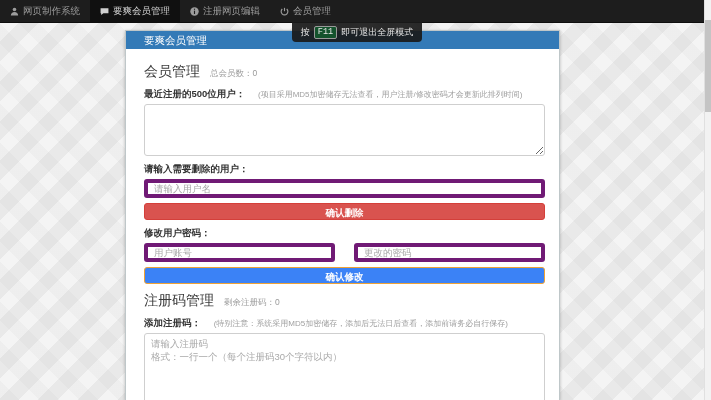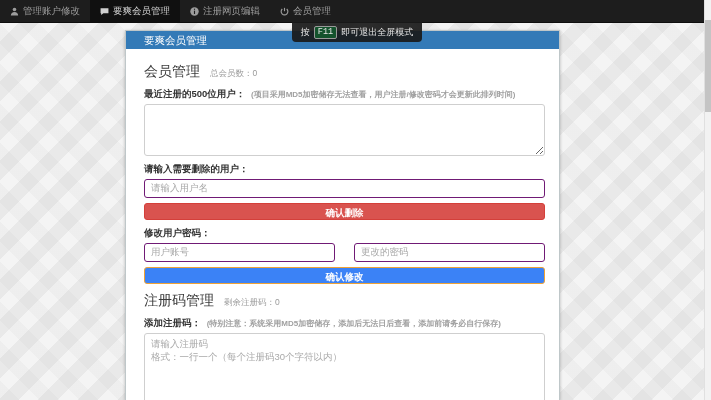--- a/index.html
+++ b/index.html
@@ -48,33 +48,33 @@
   .panel-heading{
     background:#337ab7;color:#fff;font-size:10.5px;
     height:18px;line-height:18px;padding-left:18px;
   }
   .panel-body{padding:6px 14px 0 18px;}
   h2.section-title{
     font-size:14px;font-weight:400;color:#3c3c3c;margin:8px 0 6px 0;
   }
   .section-sub{font-size:8.5px;color:#9a9a9a;font-weight:400;margin-left:6px;}
   .field-label{font-size:9.5px;font-weight:bold;color:#333;margin:7px 0 3px 0;}
-  .field-hint{font-size:8px;color:#a0a0a0;font-weight:700;margin-left:3px;}
+  .field-hint{font-size:8px;color:#a0a0a0;font-weight:400;margin-left:10px;}
   textarea.box{
     display:block;width:100%;box-sizing:border-box;resize:vertical;
     border:1px solid #cfcfcf;border-radius:3px;padding:4px 6px;
     font-size:9.5px;color:#555;font-family:inherit;outline:none;
   }
   textarea.box::placeholder{color:#a9a9a9;}
   .ta-users{height:52px;}
   .ta-codes{height:92px;}
   input.box{
     display:block;width:100%;box-sizing:border-box;height:19px;
-    border:1px solid #701a75;border-radius:3px;padding:0 6px;
-    font-size:9.5px;color:#555;font-family:Liberation Mono, monospace;outline:none;
+    border:4px solid #701a75;border-radius:3px;padding:0 6px;
+    font-size:9.5px;color:#555;font-family:Liberation Serif, serif;outline:none;
   }
   input.box::placeholder{color:#a9a9a9;}
   .btn{
     display:block;width:100%;box-sizing:border-box;height:17px;
     border:none;border-radius:3px;color:#fff;font-size:9.5px;font-weight:bold;
     font-family:inherit;cursor:pointer;margin-top:5px;line-height:17px;padding:0;
   }
   .btn-danger{background:#d9534f;border:1px solid #d43f3a;}
   .btn-warning{background:#3b82f6;border:1px solid #eea236;}
   .two-col{display:flex;gap:19px;}
@@ -93,21 +93,21 @@
 
 <div class="navbar">
   <div class="nav-right">
     <div class="nav-item">
       <span>
         <svg width="9" height="9" viewBox="0 0 16 16" fill="#9d9d9d">
             <circle cx="8" cy="4.5" r="3.2"></circle>
             <path d="M1.5 15c0-3.6 2.9-6 6.5-6s6.5 2.4 6.5 6z"></path>
           </svg>
       </span>
-      <span>管理账户修改</span>
+      <span>网页制作系统</span>
     </div>
     <div class="nav-item active">
       <span>
         <svg width="9" height="9" viewBox="0 0 16 16" fill="#cfcfcf">
             <path d="M1 2h14v9H6l-4 3v-3H1z"></path>
           </svg>
       </span>
       <span>要爽会员管理</span>
     </div>
     <div class="nav-item">

